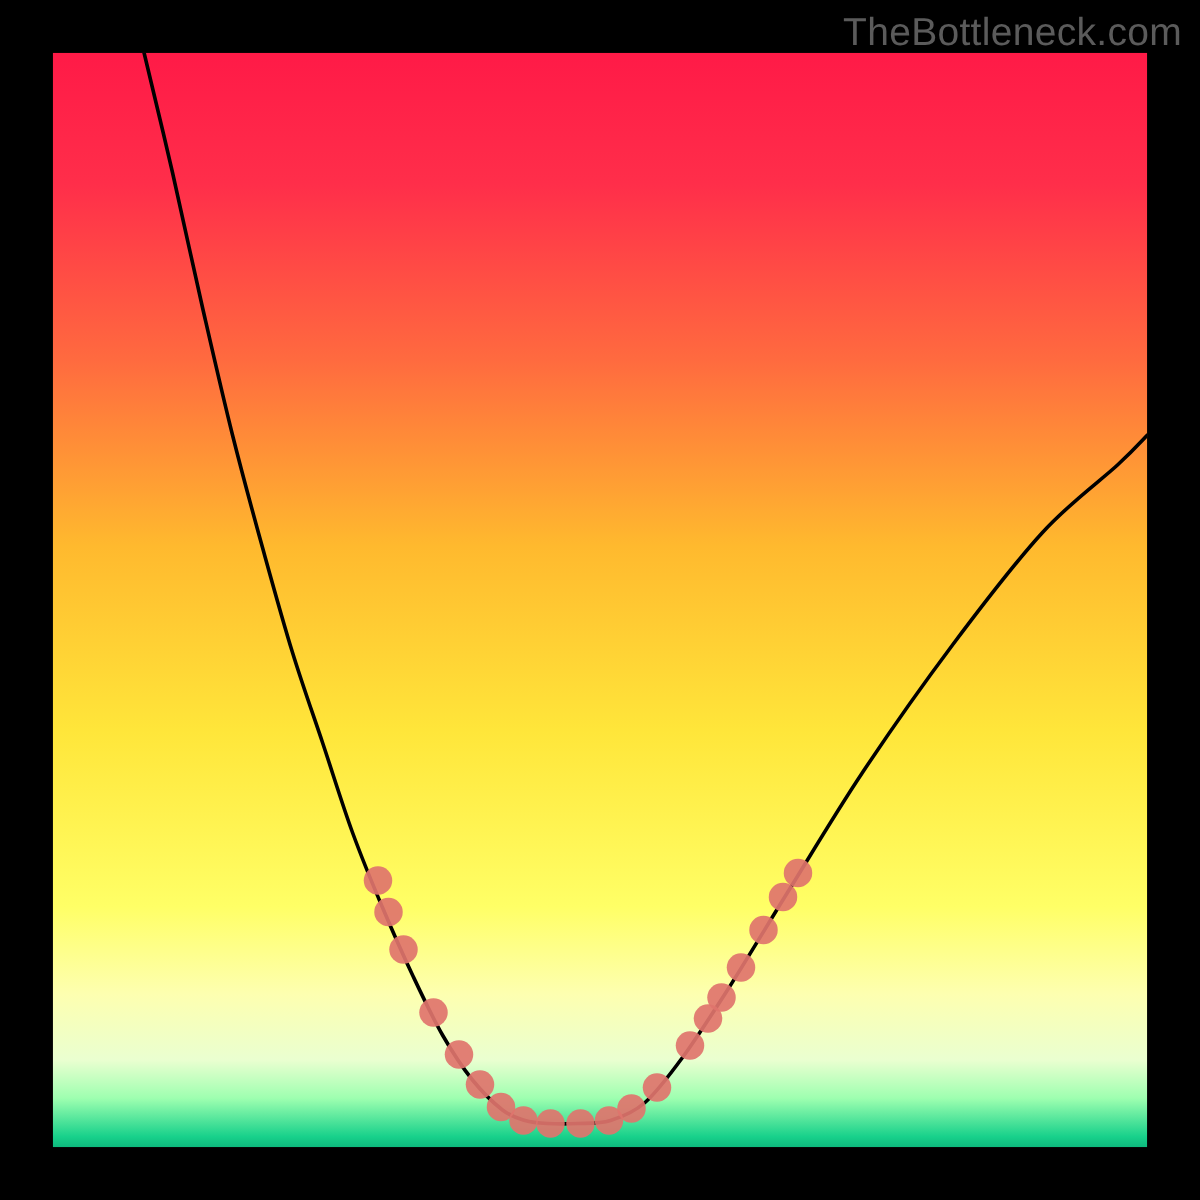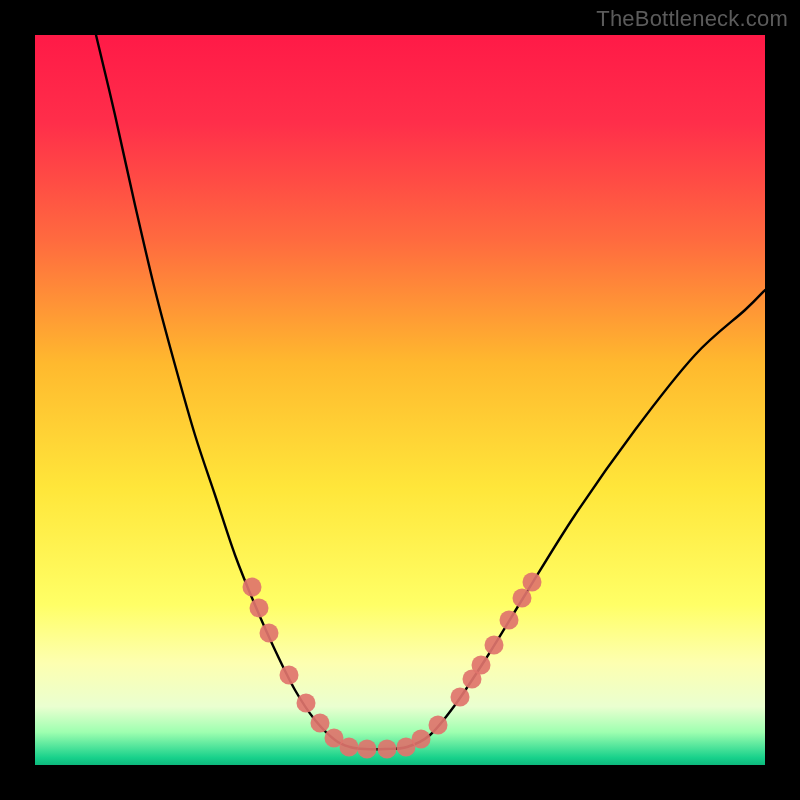--- a/index.html
+++ b/index.html
@@ -29,21 +29,21 @@
     overflow: hidden;
   }
   .gradient {
     position: absolute;
     inset: 0;
   }
   .watermark {
     position: absolute;
     top: 6px;
     right: 12px;
-    font-size: 22px;
+    font-size: 26px;
     font-weight: 500;
     color: #5b5b5b;
     letter-spacing: 0.2px;
     text-align: center;
   }
   svg.curve {
     position: absolute;
     inset: 0;
   }
   .dot {

